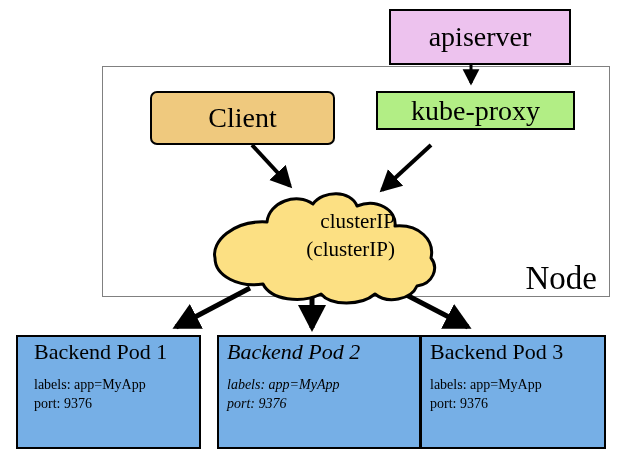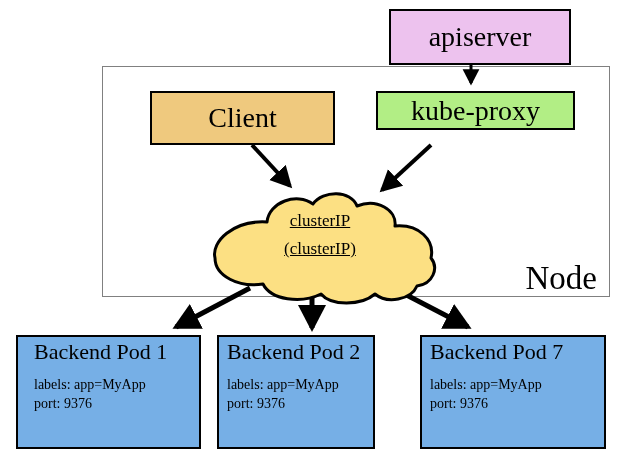--- a/index.html
+++ b/index.html
@@ -79,20 +79,21 @@
     width: 182px;
     height: 56px;
     background: #EDC2EE;
   }
   #node-client {
     left: 150px;
     top: 91px;
     width: 185px;
     height: 54px;
     background: #EFC97E;
+    border-radius: 7px;
   }
   #node-kubeproxy {
     left: 376px;
     top: 91px;
     width: 199px;
     height: 39px;
     background: #B2EE85;
   }
 
   
@@ -115,21 +116,21 @@
     white-space: nowrap;
   }
   .pod-detail {
     font-size: 14px;
     line-height: 19px;
     white-space: nowrap;
   }
   .pod-detail.first { margin-top: 10px; }
 
   #pod-1 { left: 16px;  width: 185px; padding-left: 16px; }
-  #pod-2 { left: 217px; width: 158px; }
+  #pod-2 { left: 217px; width: 204px; font-style: italic; }
   #pod-3 { left: 420px; width: 186px; }
 
   
   #node-clusterip {
     position: absolute;
     left: 205px;
     top: 188px;
     width: 240px;
     height: 118px;
     z-index: 4;
@@ -142,25 +143,24 @@
     height: 118px;
   }
   .cloud-text {
     position: absolute;
     left: 40px;
     top: 19px;
     width: 150px;
     z-index: 1;
   }
   .cloud-line {
-    font-size: 17px;
+    font-size: 21px;
     line-height: 28px;
     white-space: nowrap;
-    text-align: center;
-    text-decoration: underline;
+    text-align: right;
   }
 </style>
 </head>
 <body>
 
 <div id="diagram-canvas">
 
   <div class="node-container">
     <div class="node-container-label">Node</div>
   </div>
@@ -235,18 +235,18 @@
     <div class="pod-detail">port: 9376</div>
   </div>
 
   <div class="pod-node" id="pod-2">
     <div class="pod-title">Backend Pod 2</div>
     <div class="pod-detail first">labels: app=MyApp</div>
     <div class="pod-detail">port: 9376</div>
   </div>
 
   <div class="pod-node" id="pod-3">
-    <div class="pod-title">Backend Pod 7</div>
+    <div class="pod-title">Backend Pod 3</div>
     <div class="pod-detail first">labels: app=MyApp</div>
     <div class="pod-detail">port: 9376</div>
   </div>
 
 </div>
 
 </body></html>

